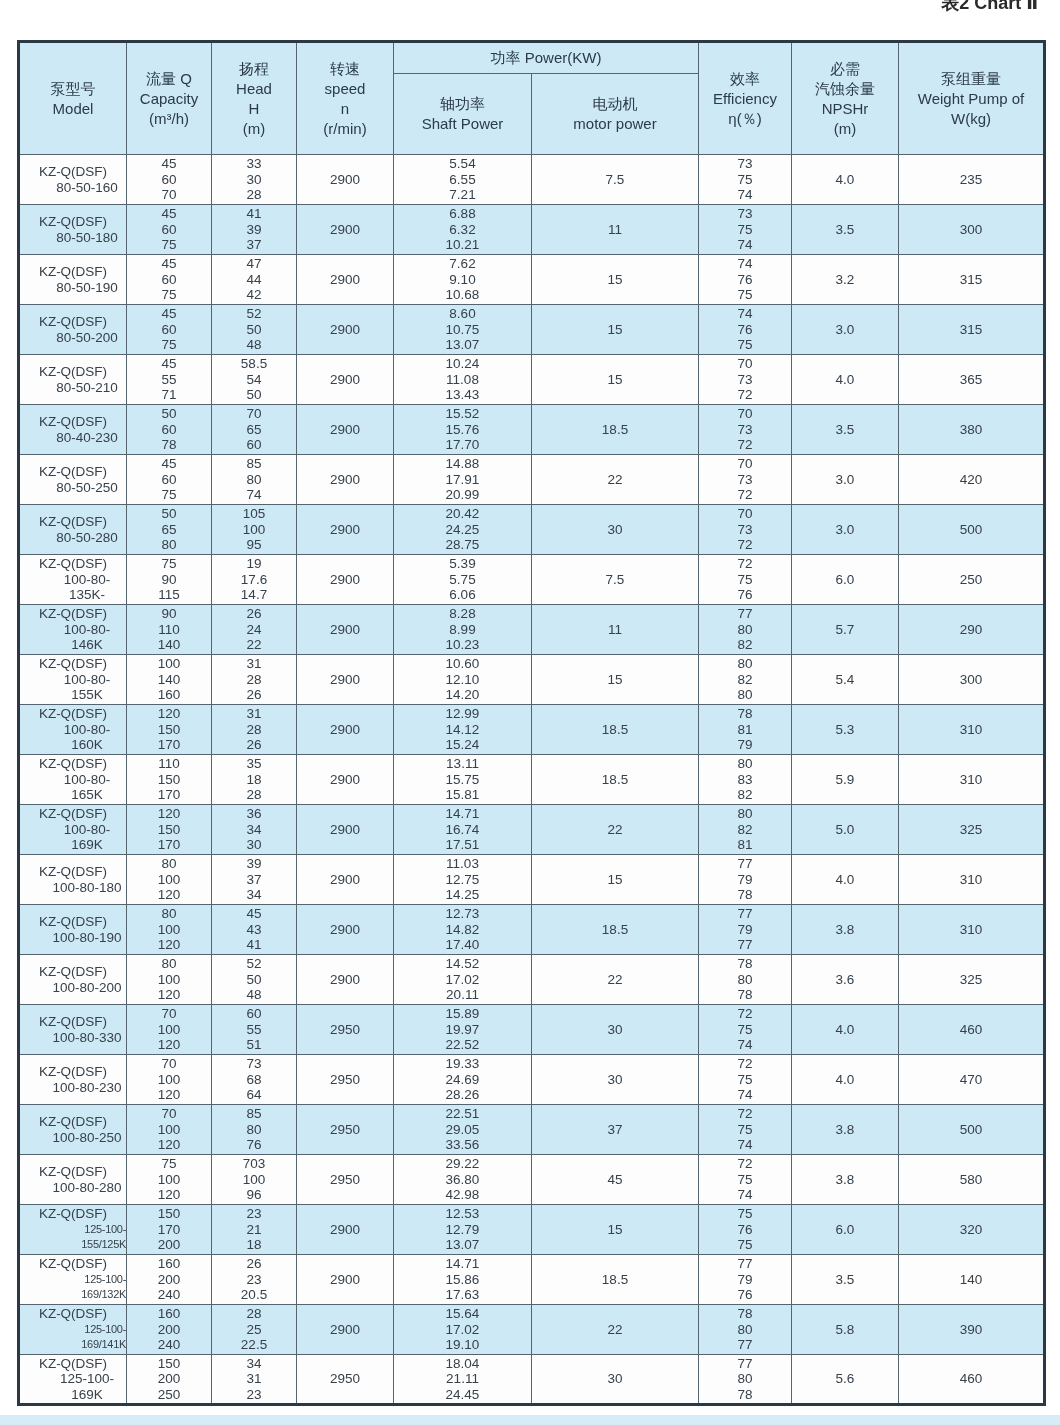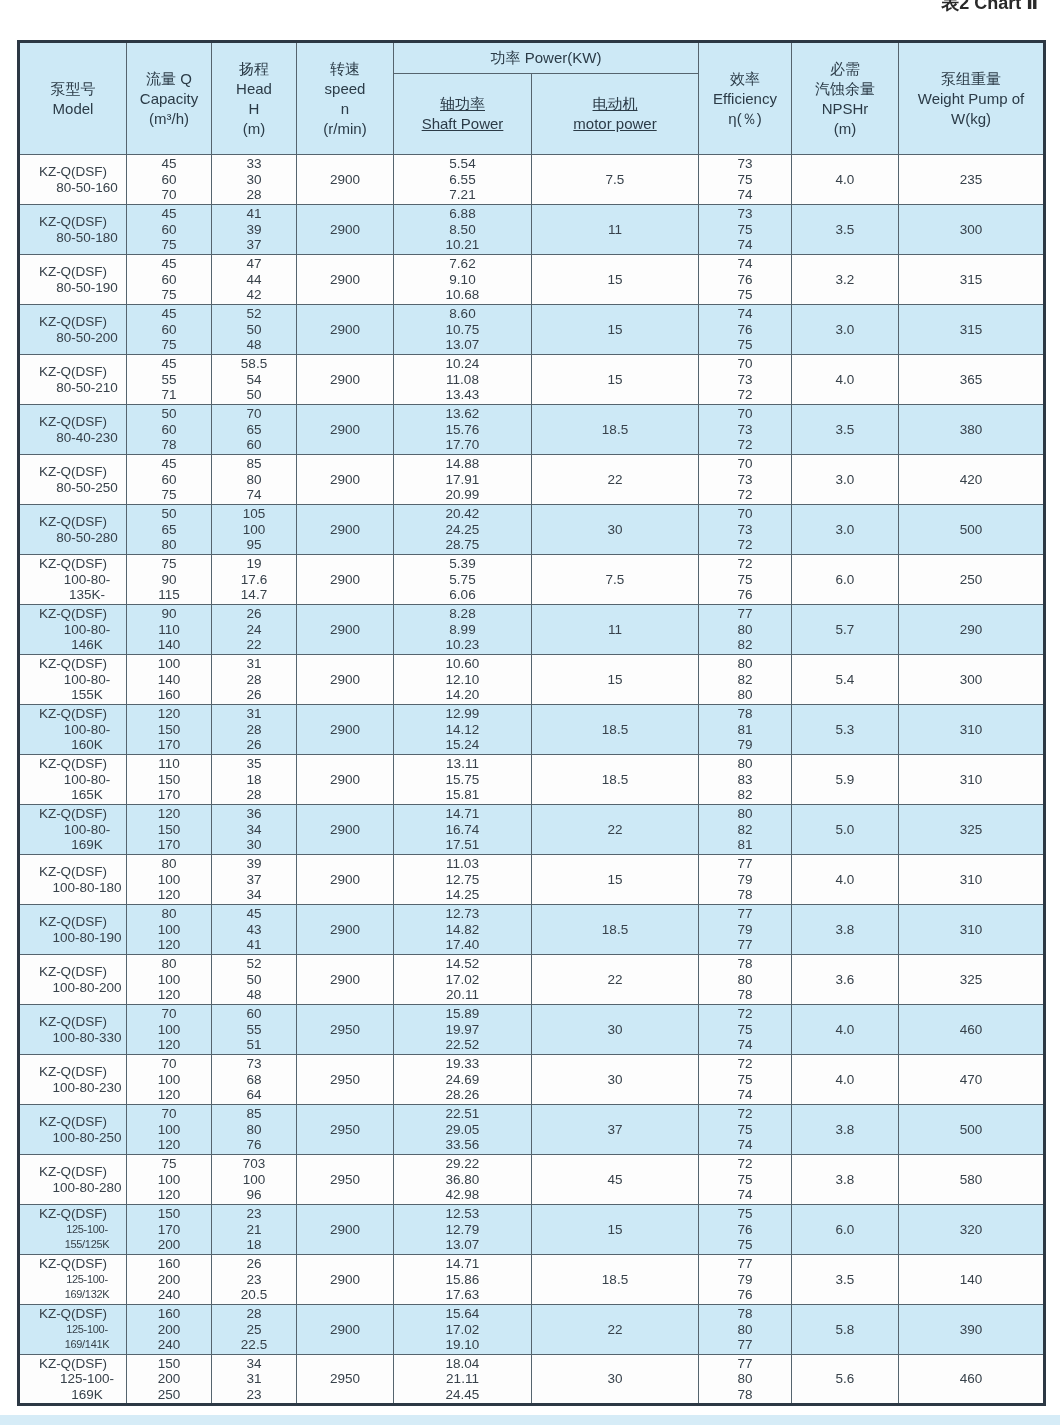--- a/index.html
+++ b/index.html
@@ -29,32 +29,32 @@
     white-space:pre-line;
   }
   thead th{
     background:#cde9f6;
     font-weight:normal;
     font-size:15px;
     line-height:20px;
     color:#2b3b47;
   }
   tr.grp th{height:30px;}
-  tr.sub th{height:80px;text-decoration:underline;}
+  tr.sub th{height:80px;}
   tbody td{
     font-size:13.5px;
     line-height:15.5px;
     color:#37414a;
   }
   tbody tr{height:50px;}
   tbody tr.alt td{background:#cde9f6;}
   tbody tr.plain td{background:#fdfdfd;}
   td.model{font-size:13.5px;}
   td.model .l2{font-size:13.5px;margin-left:28px;}
-  td.model .l2.condensed{font-size:11px;letter-spacing:-0.3px;}
+  td.model .l2.condensed{font-size:11px;letter-spacing:-0.3px;text-align:right;}
   .bottom-strip{
     position:absolute;left:0;right:0;bottom:0;height:10px;
     background:#d6ecf7;
   }
 </style>
 </head>
 <body>
 
 <div class="caption">表2 Chart Ⅱ</div>
 
@@ -128,21 +128,21 @@
         <tr class="alt">
           <td class="model"><div class="l1">KZ-Q(DSF)</div><div class="l2">80-50-180</div></td>
           <td>45
 60
 75</td>
           <td>41
 39
 37</td>
           <td>2900</td>
           <td>6.88
-8.50
+6.32
 10.21</td>
           <td>11</td>
           <td>73
 75
 74</td>
           <td>3.5</td>
           <td>300</td>
         </tr>
         <tr class="plain">
           <td class="model"><div class="l1">KZ-Q(DSF)</div><div class="l2">80-50-190</div></td>
@@ -203,21 +203,21 @@
         </tr>
         <tr class="alt">
           <td class="model"><div class="l1">KZ-Q(DSF)</div><div class="l2">80-40-230</div></td>
           <td>50
 60
 78</td>
           <td>70
 65
 60</td>
           <td>2900</td>
-          <td>13.62
+          <td>15.52
 15.76
 17.70</td>
           <td>18.5</td>
           <td>70
 73
 72</td>
           <td>3.5</td>
           <td>380</td>
         </tr>
         <tr class="plain">

